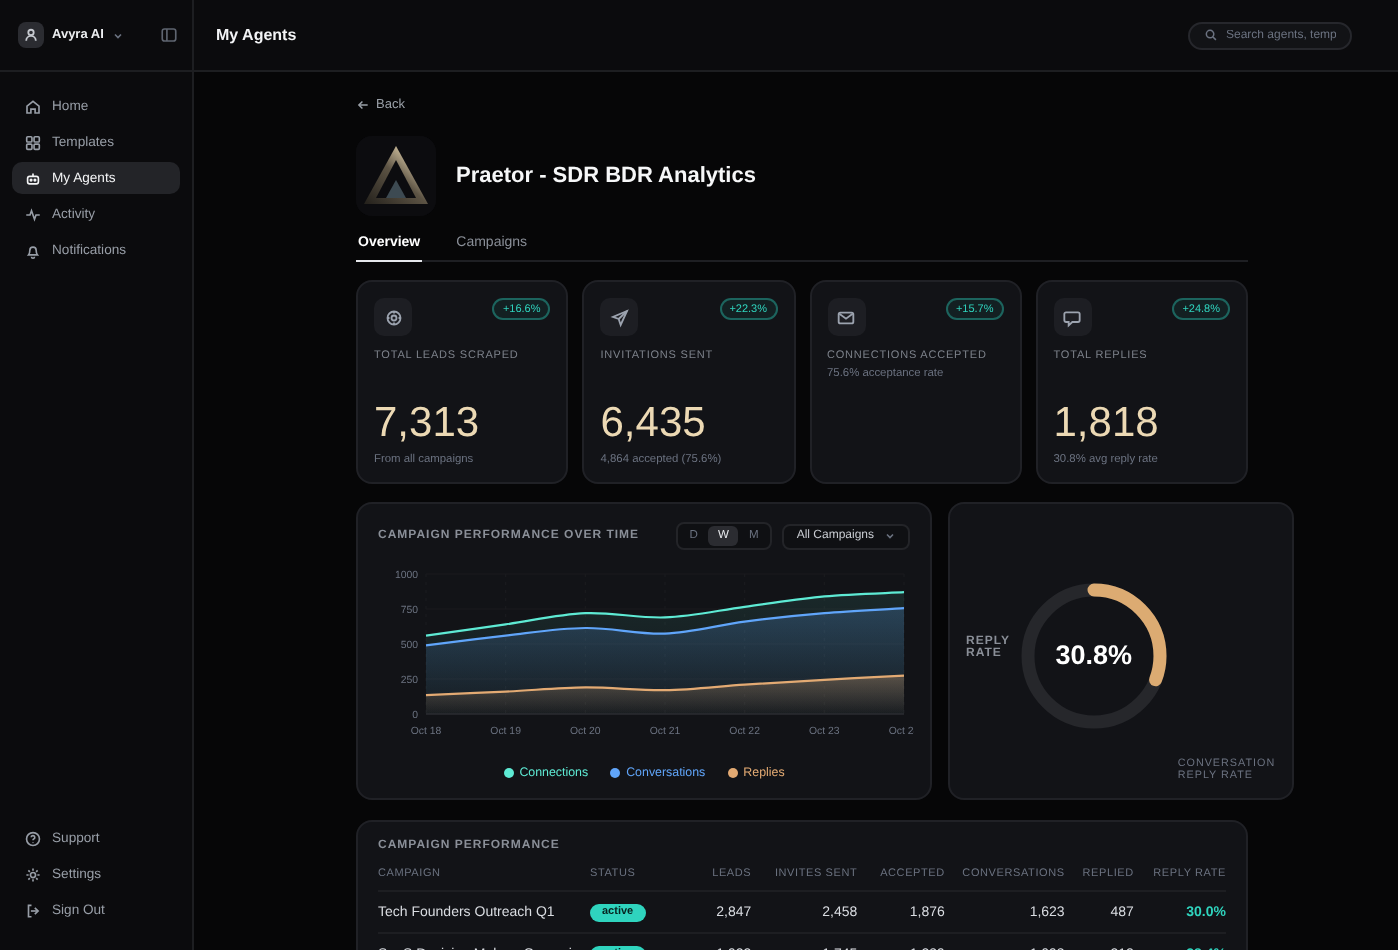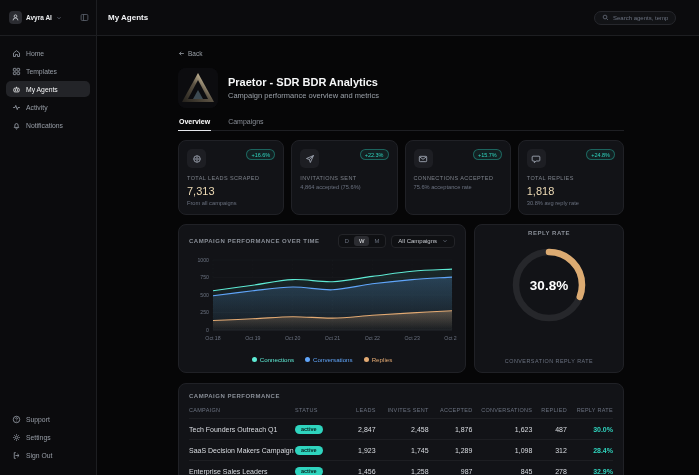--- a/index.html
+++ b/index.html
@@ -41,39 +41,39 @@
 
   .card { background:#121317; border:1px solid #202126; border-radius:8px; }
 
   
   .stats { display:flex; gap:7px; margin-top:9px; width:446px; }
   .stat-card { flex:1; padding:8px; }
   .stat-top { display:flex; justify-content:space-between; align-items:flex-start; }
   .stat-icon { width:19px; height:19px; border-radius:5px; background:#1d1e23; color:#9ca3af; display:flex; align-items:center; justify-content:center; }
   .badge { font-size:5.5px; color:var(--accent); border:1px solid rgba(45,212,191,.38); background:rgba(45,212,191,.07); border-radius:7px; padding:1.5px 4px; white-space:nowrap; }
   .stat-label { font-size:5.5px; color:#7d828b; letter-spacing:.4px; margin-top:7px; white-space:nowrap; }
-  .stat-value { font-size:11px; color:var(--cream); margin-top:4px; font-weight:500; }
+  .stat-value { font-size:21px; color:var(--cream); margin-top:19px; font-weight:500; }
   .stat-sub { font-size:5.7px; color:#6b7280; margin-top:3px; white-space:nowrap; }
 
   
   .charts-row { display:flex; gap:8px; margin-top:9px; width:446px; align-items:stretch; }
   .chart-card { width:288px; padding:9px 10px; flex-shrink:0; }
   .chart-head { display:flex; justify-content:space-between; align-items:center; }
   .card-title { font-size:6px; color:#8a8f98; letter-spacing:.5px; font-weight:600; }
   .chart-controls { display:flex; align-items:center; gap:5px; }
   .segmented { display:flex; background:#0f1013; border:1px solid #232428; border-radius:4px; padding:1px; }
   .seg-btn { font-size:5.8px; color:#6b7280; padding:2px 5px; border-radius:3px; cursor:pointer; border:none; background:none; }
   .seg-btn.active { background:#2b2c31; color:#e7e9ec; }
   .select { display:flex; align-items:center; gap:5px; font-size:6px; color:#c9ccd2; background:#0f1013; border:1px solid #232428; border-radius:4px; padding:2.5px 6px; cursor:pointer; }
   #chart-svg { display:block; margin-top:4px; }
   .legend { display:flex; justify-content:center; gap:11px; margin-top:2px; }
   .legend-item { display:flex; align-items:center; gap:3px; font-size:6.2px; cursor:pointer; }
   .legend-dot { width:5px; height:5px; border-radius:50%; }
 
-  .reply-card { flex:1; display:flex; flex-direction:column; align-items:center; padding:5px 8px 8px; }
+  .reply-card { flex:1; display:flex; flex-direction:row; align-items:center; padding:5px 8px 8px; }
   .donut-wrap { position:relative; margin-top:7px; width:84px; height:84px; }
   .donut-value { position:absolute; inset:0; display:flex; align-items:center; justify-content:center; font-size:13.5px; font-weight:600; color:#fff; }
   .donut-caption { font-size:5.4px; color:#6b7280; letter-spacing:.5px; margin-top:auto; }
 
   
   .table-card { margin-top:10px; width:446px; padding:9px 10px 2px; }
   .tbl-head, .tbl-row { display:grid; grid-template-columns:2.3fr .95fr .8fr 1.15fr .95fr 1.3fr .75fr 1fr; align-items:center; }
   .tbl-head { margin-top:8px; font-size:5.5px; color:#6b7280; letter-spacing:.3px; padding-bottom:5px; }
   .tbl-row { border-top:1px solid #1d1e22; font-size:7px; color:#dadde2; height:21px; cursor:pointer; }
   .col-num { text-align:right; }
@@ -227,21 +227,20 @@
               </linearGradient>
             </defs>
             <rect width="40" height="40" fill="#0c0c0f"></rect>
             <path d="M20 5 36 34 H4 Z" fill="url(#logoGrad)"></path>
             <path d="M20 12 30 31 H10 Z" fill="#0c0c0f"></path>
             <path d="M20 22 25 31 H15 Z" fill="#3d4a52"></path>
           </svg>
         </div>
         <div class="agent-meta">
           <div class="agent-name">Praetor - SDR BDR Analytics</div>
-          <div class="agent-desc">Campaign performance overview and metrics</div>
         </div>
       </div>
 
       <div class="tabs" id="tabs">
           <div class="tab active">Overview</div>
           <div class="tab">Campaigns</div>
         </div>
 
       <div class="stats" id="stats-row">
           <div class="card stat-card">
@@ -263,20 +262,21 @@
             <div class="stat-top">
               <span class="stat-icon">
                 <svg width="10" height="10" viewBox="0 0 12 12" fill="none" stroke="currentColor" stroke-width="1.1">
                   <path d="M10.2 1.8 1.8 5.4l3.4 1.2 1.2 3.6Z"></path>
                   <line x1="10.2" y1="1.8" x2="5.2" y2="6.6"></line>
                 </svg>
               </span>
               <span class="badge">+22.3%</span>
             </div>
             <div class="stat-label">INVITATIONS SENT</div>
+            <div class="stat-value">6,435</div>
             <div class="stat-sub">4,864 accepted (75.6%)</div>
           </div>
           <div class="card stat-card">
             <div class="stat-top">
               <span class="stat-icon">
                 <svg width="10" height="10" viewBox="0 0 12 12" fill="none" stroke="currentColor" stroke-width="1.1">
                   <rect x="1.6" y="2.8" width="8.8" height="6.4" rx="1"></rect>
                   <path d="M2 3.4 6 6.4l4-3"></path>
                 </svg>
               </span>

